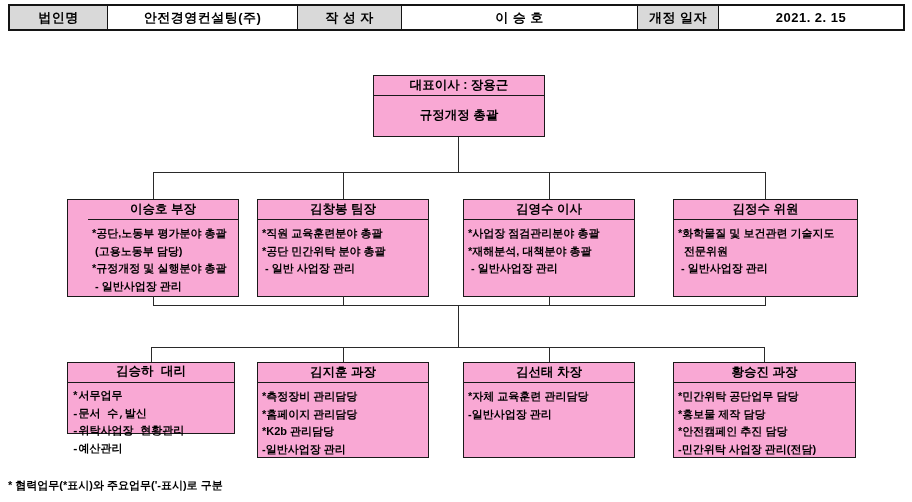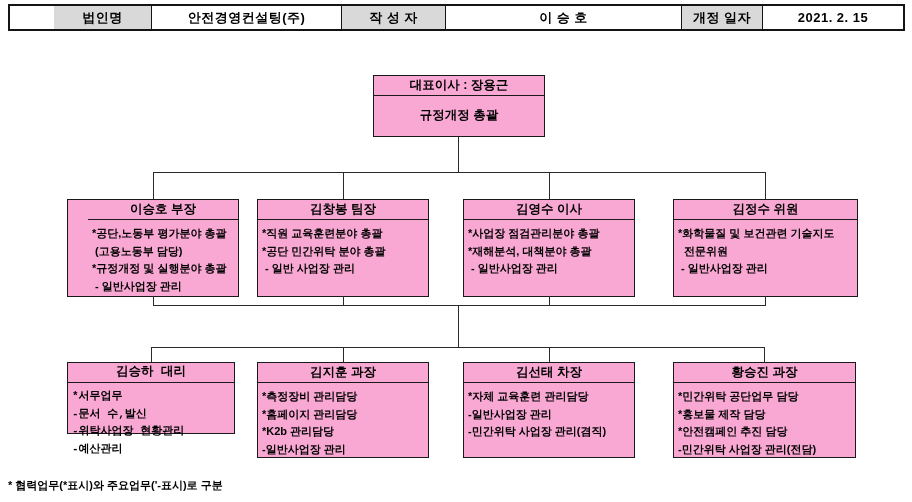--- a/index.html
+++ b/index.html
@@ -4,21 +4,21 @@
 <style>
   html,body{margin:0;padding:0;}
   body{
     width:912px;height:502px;position:relative;background:#ffffff;
     font-family:"Liberation Sans","DejaVu Sans",sans-serif;
     color:#000;overflow:hidden;
   }
   
   .meta-table{
     position:absolute;left:8px;top:4px;width:897px;height:27px;
-    display:flex;border:2px solid #141414;box-sizing:border-box;background:#fff;padding-left:44px;
+    display:flex;border:2px solid #141414;box-sizing:border-box;background:#fff;
   }
   .meta-cell{
     box-sizing:border-box;height:100%;display:flex;align-items:center;justify-content:center;
     font-size:13px;font-weight:bold;letter-spacing:0.5px;border-left:1.5px solid #141414;
     white-space:pre;
   }
   .meta-cell:first-child{border-left:none;}
   .meta-cell.label{background:#d9d9d9;}
   .c1{width:97px;} .c2{width:190px;} .c3{width:104px;} .c4{width:236px;} .c5{width:81px;} .c6{flex:1;}
 
@@ -142,21 +142,20 @@
     <div class="duty-line">*K2b 관리담당</div>
     <div class="duty-line">-일반사업장 관리</div>
   </div>
 </div>
 
 <div class="org-box" style="left:463px;top:362px;width:172px;height:96px;">
   <div class="box-title">김선태 차장</div>
   <div class="box-body">
     <div class="duty-line">*자체 교육훈련 관리담당</div>
     <div class="duty-line">-일반사업장 관리</div>
-    <div class="duty-line">-민간위탁 사업장 관리(겸직)</div>
   </div>
 </div>
 
 <div class="org-box" style="left:673px;top:362px;width:183px;height:96px;">
   <div class="box-title">황승진 과장</div>
   <div class="box-body">
     <div class="duty-line">*민간위탁 공단업무 담당</div>
     <div class="duty-line">*홍보물 제작 담당</div>
     <div class="duty-line">*안전캠페인 추진 담당</div>
     <div class="duty-line">-민간위탁 사업장 관리(전담)</div>

